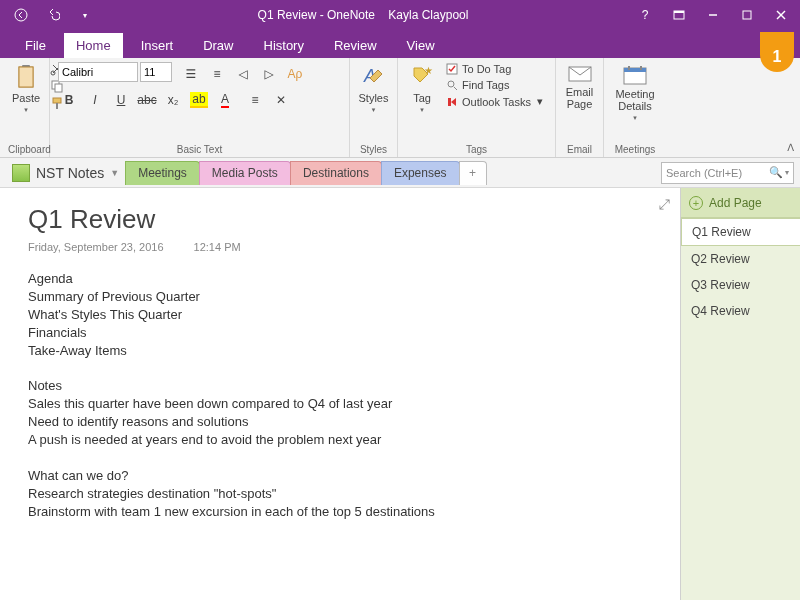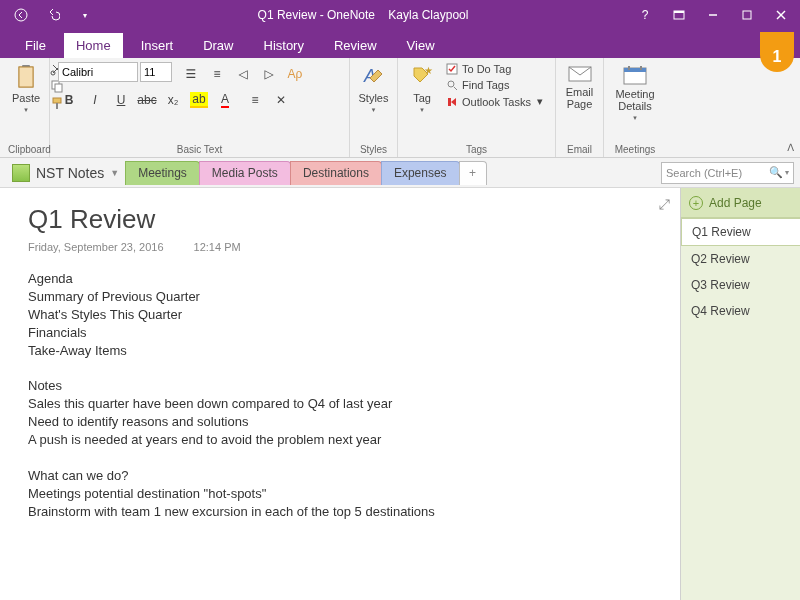--- a/index.html
+++ b/index.html
@@ -314,21 +314,21 @@
     <p>What's Styles This Quarter</p>
     <p>Financials</p>
     <p>Take-Away Items</p>
     <p>&nbsp;</p>
     <p>Notes</p>
     <p>Sales this quarter have been down compared to Q4 of last year</p>
     <p>Need to identify reasons and solutions</p>
     <p>A push is needed at years end to avoid the problem next year</p>
     <p>&nbsp;</p>
     <p>What can we do?</p>
-    <p>Meetings potential destination "hot-spots"</p>
+    <p>Research strategies destination "hot-spots"</p>
     <p>Brainstorm with team 1 new excursion in each of the top 5 destinations</p>
   </div>
   <div class="side">
     <div class="addpage">
       <div class="plus">+</div>
       <span>Add Page</span>
     </div>
     <div class="pg-item active">Q1 Review</div>
     <div class="pg-item">Q2 Review</div>
     <div class="pg-item">Q3 Review</div>

